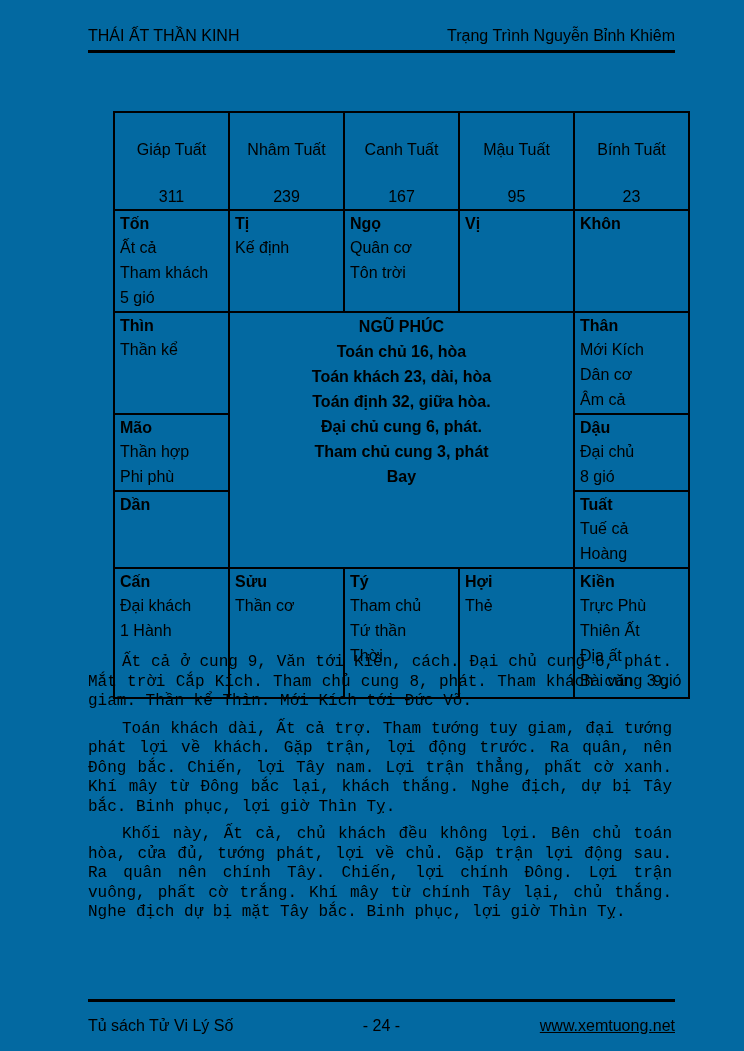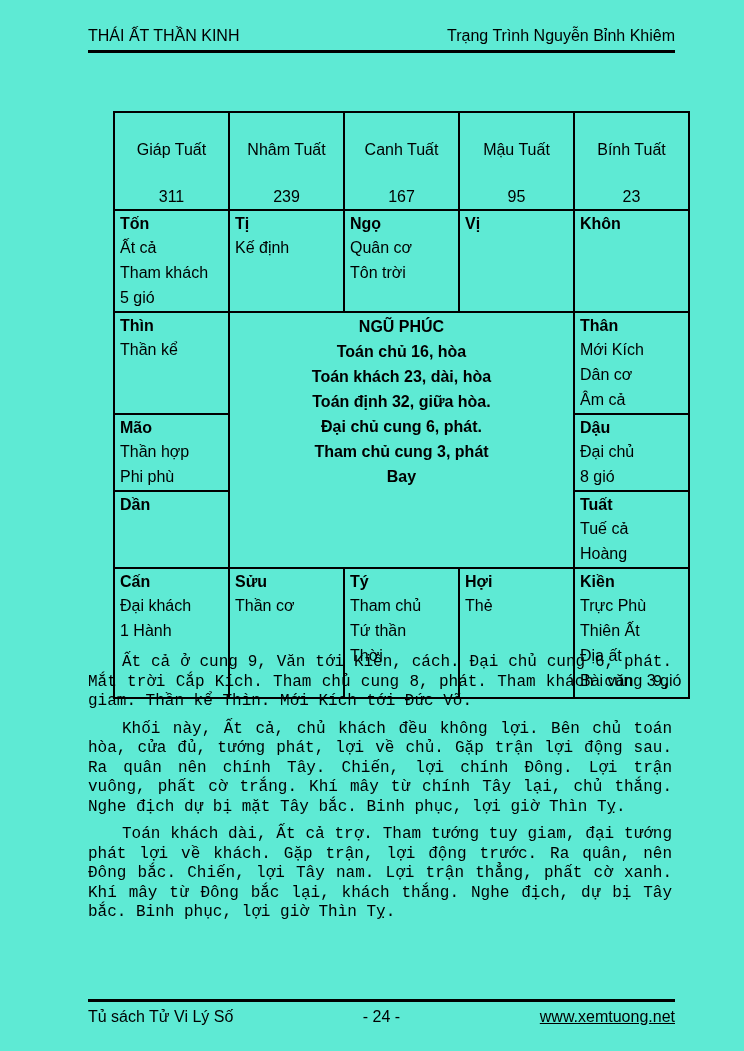--- a/index.html
+++ b/index.html
@@ -1,17 +1,17 @@
 <!DOCTYPE html>
 <html><head>
 <meta charset="utf-8">
 <style>
   html,body{margin:0;padding:0;background:#fff;}
   .page{
-    position:relative;width:744px;height:1051px;background:#5eead4;color:#000;
+    position:relative;width:744px;height:1051px;background:#0369a1;color:#000;
     font-family:"Liberation Sans","DejaVu Sans",sans-serif;font-size:16px;overflow:hidden;
   }
   
   .page-header{
     position:absolute;left:88px;width:587px;top:27px;
     display:flex;justify-content:space-between;align-items:flex-end;
     border-bottom:3px solid #000;padding-bottom:5px;line-height:18px;
   }
   
   table.chart{
@@ -36,21 +36,21 @@
   .paragraphs p{
     margin:0 0 8px 0;text-indent:34px;text-align:justify;line-height:19.5px;
   }
   
   .page-footer{
     position:absolute;left:88px;width:587px;top:999px;
     border-top:3px solid #000;padding-top:6px;line-height:18px;
     display:grid;grid-template-columns:1fr auto 1fr;align-items:baseline;
   }
   .footer-left{justify-self:start;}
-  .footer-center{justify-self:center;}
+  .footer-center{justify-self:center;margin-top:9px;}
   .footer-right{justify-self:end;}
   a.site-link{color:#000;text-decoration:underline;cursor:pointer;}
 </style>
 </head>
 <body>
 
 <div class="page">
 
   <div class="page-header">
     <span>THÁI ẤT THẦN KINH</span>
@@ -186,22 +186,22 @@
         <div class="palace-line">Thiên Ất</div>
         <div class="palace-line">Địa ất</div>
         <div class="palace-line">Bài văn   3 gió</div>
       </td>
     </tr>
   </tbody>
     </table>
 
   <div class="paragraphs">
     <p>Ất cả ở cung 9, Văn tới Kiền, cách. Đại chủ cung 6, phát. Mắt trời Cắp Kích. Tham chủ cung 8, phát. Tham khách cung 9, giam. Thần kể Thìn. Mới Kích tới Đức Võ.</p>
+    <p>Toán khách dài, Ất cả trợ. Tham tướng tuy giam, đại tướng phát lợi về khách. Gặp trận, lợi động trước. Ra quân, nên Đông bắc. Chiến, lợi Tây nam. Lợi trận thẳng, phất cờ xanh. Khí mây từ Đông bắc lại, khách thắng. Nghe địch, dự bị Tây bắc. Binh phục, lợi giờ Thìn Tỵ.</p>
     <p>Khối này, Ất cả, chủ khách đều không lợi. Bên chủ toán hòa, cửa đủ, tướng phát, lợi về chủ. Gặp trận lợi động sau. Ra quân nên chính Tây. Chiến, lợi chính Đông. Lợi trận vuông, phất cờ trắng. Khí mây từ chính Tây lại, chủ thắng. Nghe địch dự bị mặt Tây bắc. Binh phục, lợi giờ Thìn Tỵ.</p>
-    <p>Toán khách dài, Ất cả trợ. Tham tướng tuy giam, đại tướng phát lợi về khách. Gặp trận, lợi động trước. Ra quân, nên Đông bắc. Chiến, lợi Tây nam. Lợi trận thẳng, phất cờ xanh. Khí mây từ Đông bắc lại, khách thắng. Nghe địch, dự bị Tây bắc. Binh phục, lợi giờ Thìn Tỵ.</p>
   </div>
 
   <div class="page-footer">
     <span class="footer-left">Tủ sách Tử Vi Lý Số</span>
     <span class="footer-center">- 24 -</span>
     <a class="site-link footer-right">www.xemtuong.net</a>
   </div>
 
 </div>
 

